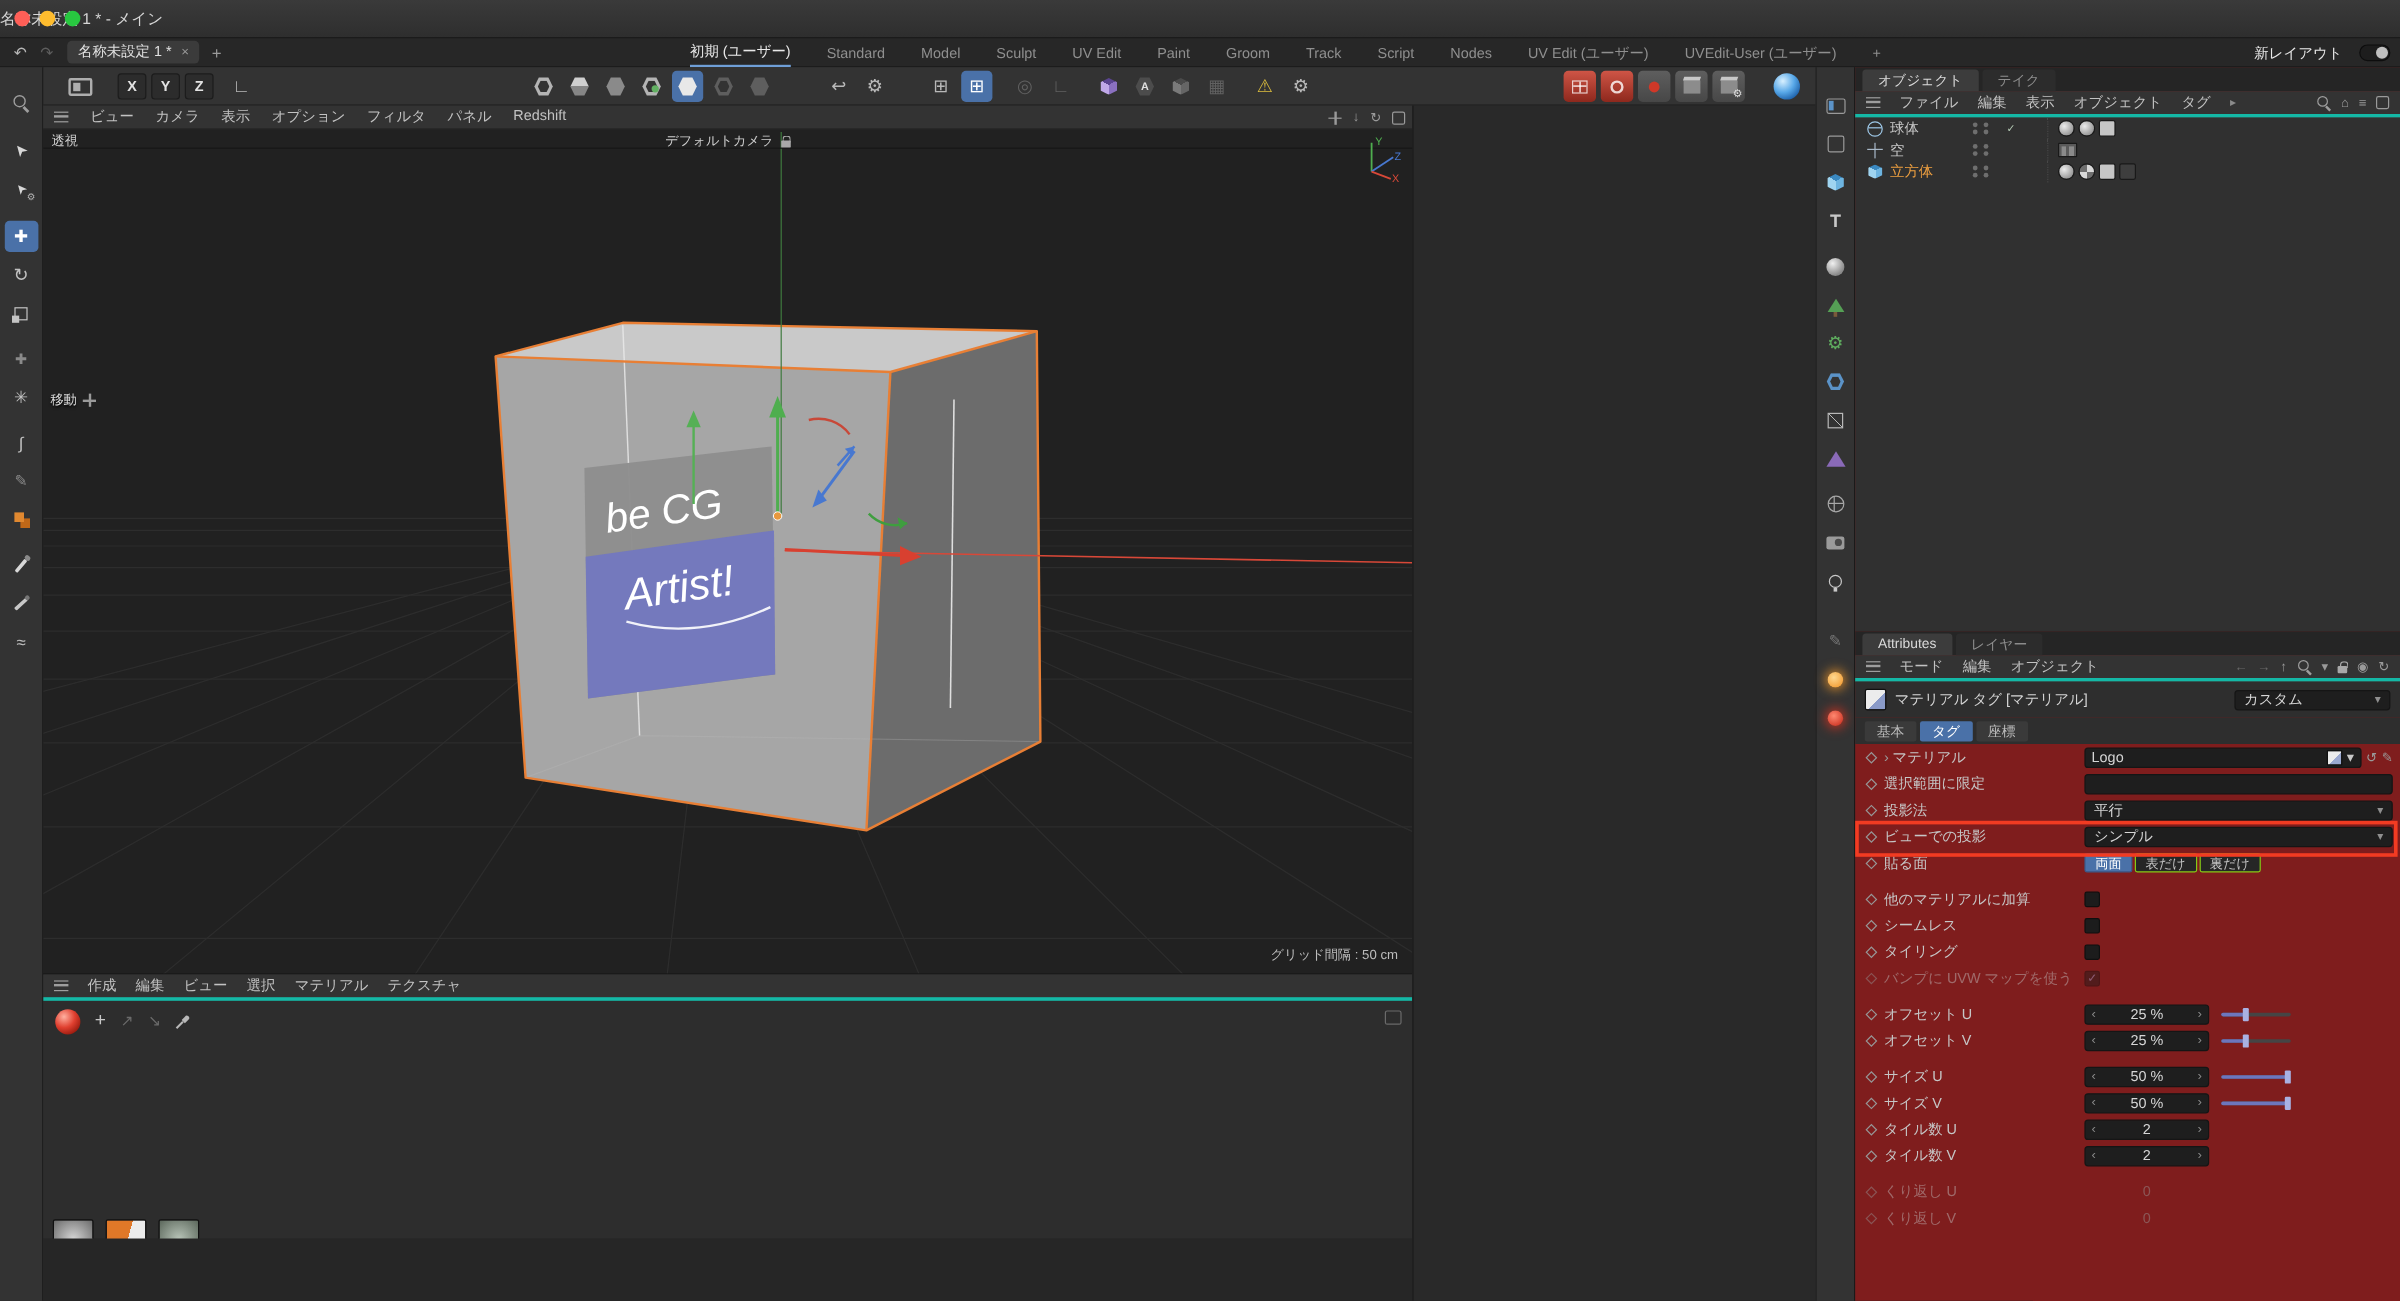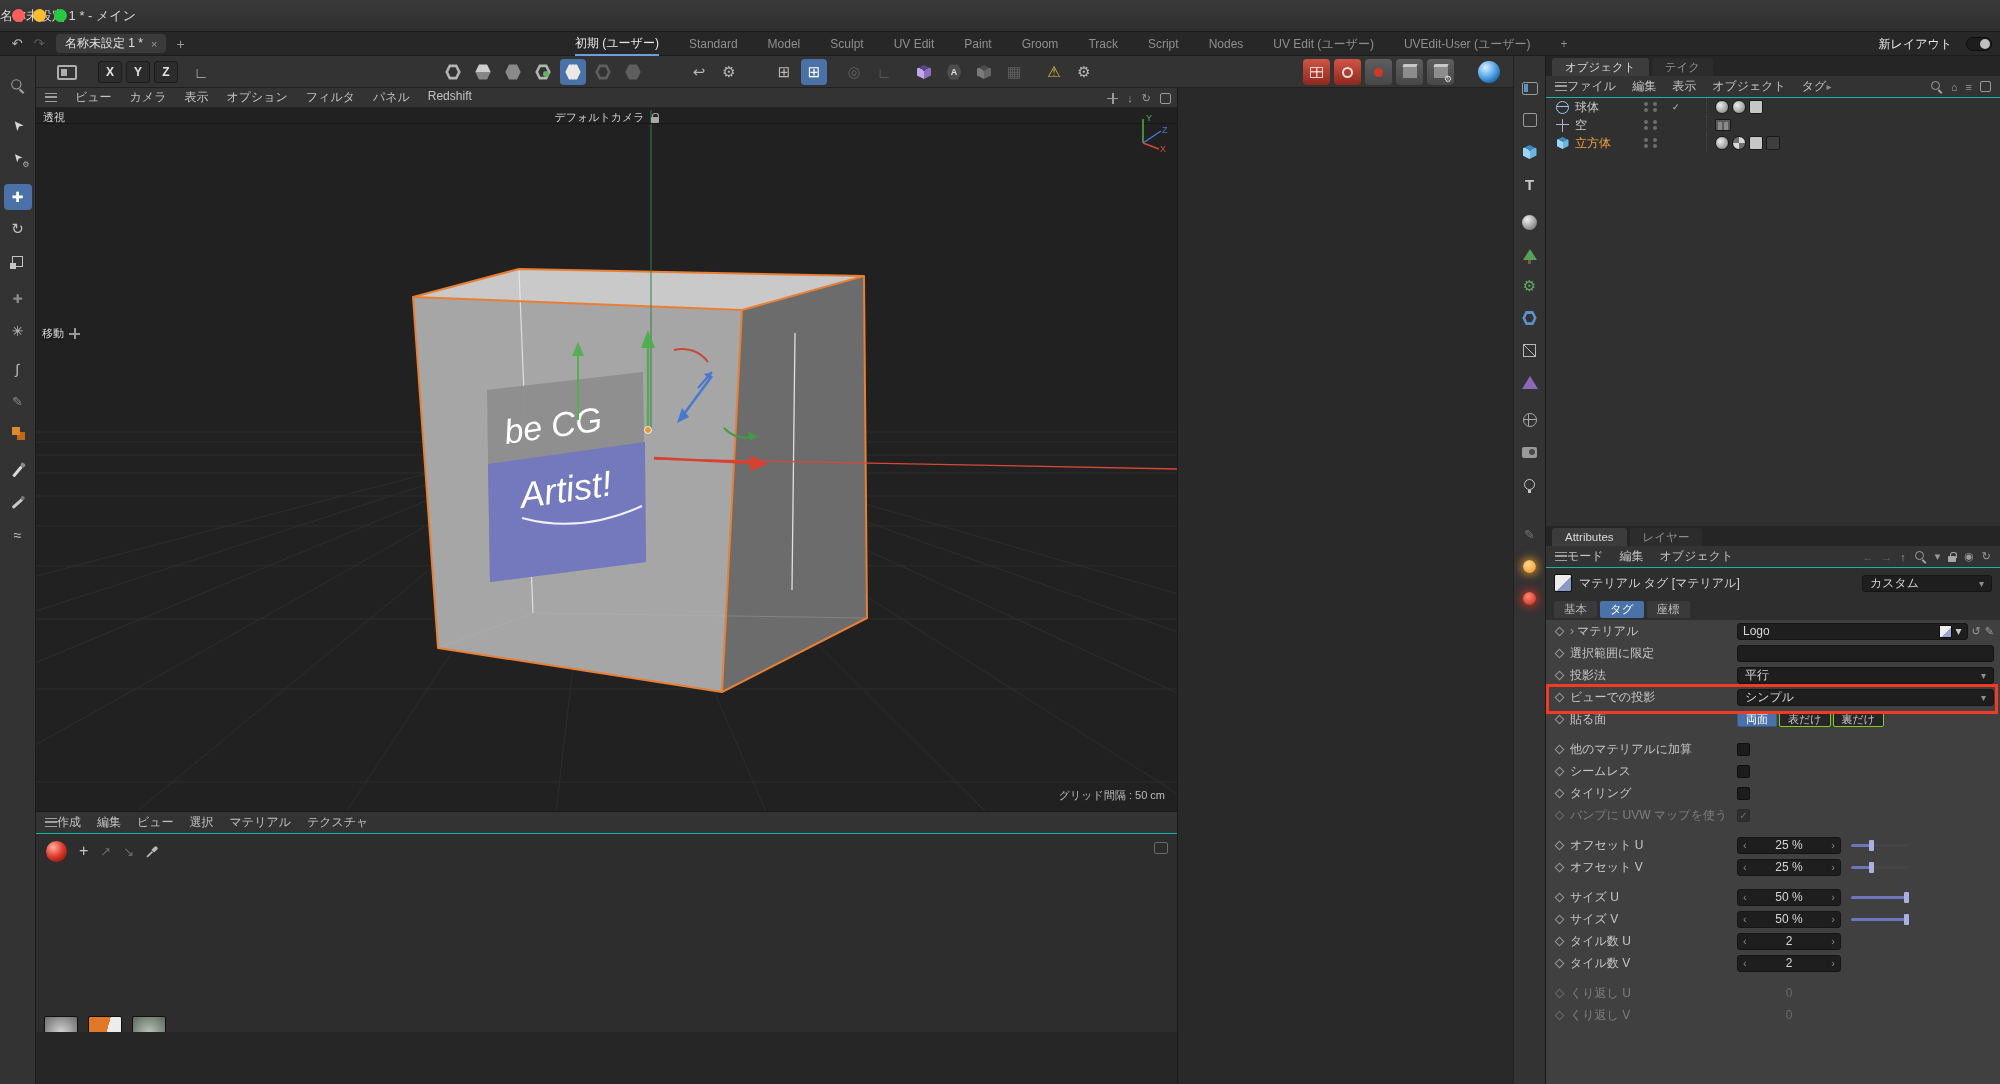--- a/index.html
+++ b/index.html
@@ -93,21 +93,21 @@
 #vp-canvas{position:absolute;left:36px;top:108px;width:1141px;height:704px;background:#212121;overflow:hidden;border-bottom:1px solid #191919}
 #vp-head{position:absolute;left:0;top:0;width:100%;height:16px;border-bottom:1px solid #171717;z-index:5}
 #vp-proj{position:absolute;left:7px;top:2px;font-size:11px;color:#cfcfcf}
 #vp-cam{position:absolute;left:0;right:0;top:2px;text-align:center;font-size:11px;color:#cfcfcf;display:flex;justify-content:center;gap:6px;align-items:center}
 #vp-hint{position:absolute;left:6px;top:218px;font-size:11px;color:#e2e2e2;display:flex;align-items:center;gap:5px;z-index:6;text-shadow:0 1px 2px #000}
 #vp-grid-label{position:absolute;right:12px;bottom:8px;font-size:11px;color:#bdbdbd;z-index:6}
 #axis-widget{position:absolute;right:6px;top:1px;z-index:7}
 
 
 #mat-manager{position:absolute;left:36px;top:812px;width:1141px;height:220px;background:#2d2d2d;overflow:hidden}
-.pmenu{height:22px;display:flex;align-items:center;padding:0 9px;background:#333;border-bottom:1px solid #14b8a6;font-size:12px;color:#c2c2c2}
+.pmenu{height:22px;display:flex;align-items:center;gap:16px;padding:0 9px;background:#333;border-bottom:3px solid #14b8a6;font-size:12px;color:#c2c2c2}
 #mm-toolrow{height:34px;display:flex;align-items:center;gap:12px;padding-left:10px;position:relative}
 .mm-ball{width:21px;height:21px;border-radius:50%;background:radial-gradient(circle at 35% 30%,#ffb0a0,#e04030 45%,#8e1408 85%)}
 .mm-add{font-size:16px;color:#c8c8c8}
 .mm-dim{font-size:13px;color:#6a6a6a}
 #mm-browser{position:absolute;left:1118px;top:8px;width:14px;height:12px;border:1.5px solid #6a6a6a;border-radius:2px}
 #mm-thumbs{position:absolute;left:8px;bottom:-14px;display:flex;gap:10px}
 .mthumb{width:34px;height:30px;border:1px solid #111;border-radius:2px}
 .mthumb.t1{background:radial-gradient(circle at 50% 55%,#d4d4d4,#6a6a6a)}
 .mthumb.t2{background:linear-gradient(105deg,#e07828 55%,#ececec 55%)}
 .mthumb.t3{background:radial-gradient(circle at 50% 55%,#b8c4b8,#5a665a)}
@@ -130,21 +130,21 @@
 .globeic::before{content:"";position:absolute;left:0;right:0;top:4.5px;height:1.2px;background:#a8a8a8}
 .globeic::after{content:"";position:absolute;top:0;bottom:0;left:4.5px;width:1.2px;background:#a8a8a8}
 .camic{width:15px;height:11px;background:#9a9a9a;border-radius:2px;position:relative}
 .camic::after{content:"";position:absolute;right:2px;top:2.5px;width:6px;height:6px;border-radius:50%;background:#4a4a4a}
 .bulbic{width:11px;height:11px;border:1.5px solid #c8c8c8;border-radius:50%;position:relative}
 .bulbic::after{content:"";position:absolute;left:2.5px;top:10px;width:3px;height:3px;background:#c8c8c8}
 .lampic{width:13px;height:13px;border-radius:50%;background:radial-gradient(circle at 40% 35%,#ffd890,#f09020);box-shadow:0 0 9px 2px rgba(240,150,40,.8)}
 .recic{width:13px;height:13px;border-radius:50%;background:radial-gradient(circle at 40% 35%,#ff8870,#c42314);box-shadow:0 0 9px 2px rgba(220,50,30,.8)}
 
 
-#right-panel{position:absolute;left:1546px;top:56px;width:454px;height:1028px;background:#404040}
+#right-panel{position:absolute;left:1546px;top:56px;width:454px;height:1028px;background:#7f1d1d}
 .ptabs{height:20px;display:flex;align-items:flex-end;background:#252525;padding-left:6px;gap:3px}
 .ptab{height:18px;padding:0 13px;display:flex;align-items:center;font-size:11.5px;color:#8e8e8e;background:#2c2c2c;border-radius:3px 3px 0 0}
 .ptab.active{background:#3c3c3c;color:#dadada}
 .pmenu .mitem{white-space:nowrap}
 .pmenu .right-icons{margin-left:auto;display:flex;align-items:center;gap:8px;color:#9a9a9a;font-size:11px}
 #om-list{height:428px;background:#303030;position:relative}
 .omrow{height:18px;display:flex;align-items:center;padding-left:10px;position:relative;font-size:12px;color:#c8c8c8}
 .omrow .nm.sel{color:#efa040}
 .omicon{width:13px;height:13px;margin-right:6px;display:inline-flex;align-items:center;justify-content:center;flex:none}
 .omicon.sphereic{border:1.5px solid #9ec8e8;border-radius:50%;position:relative}

